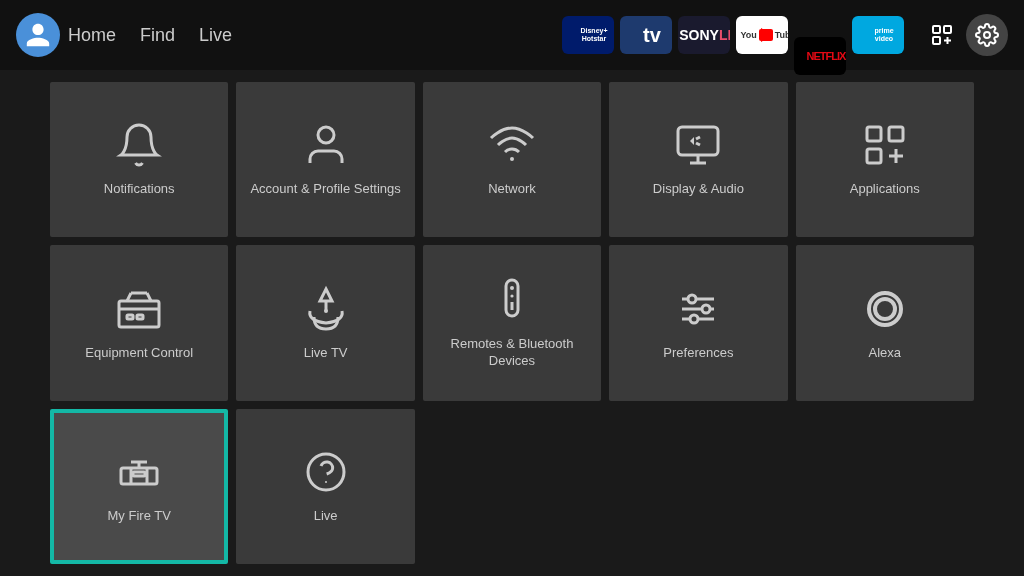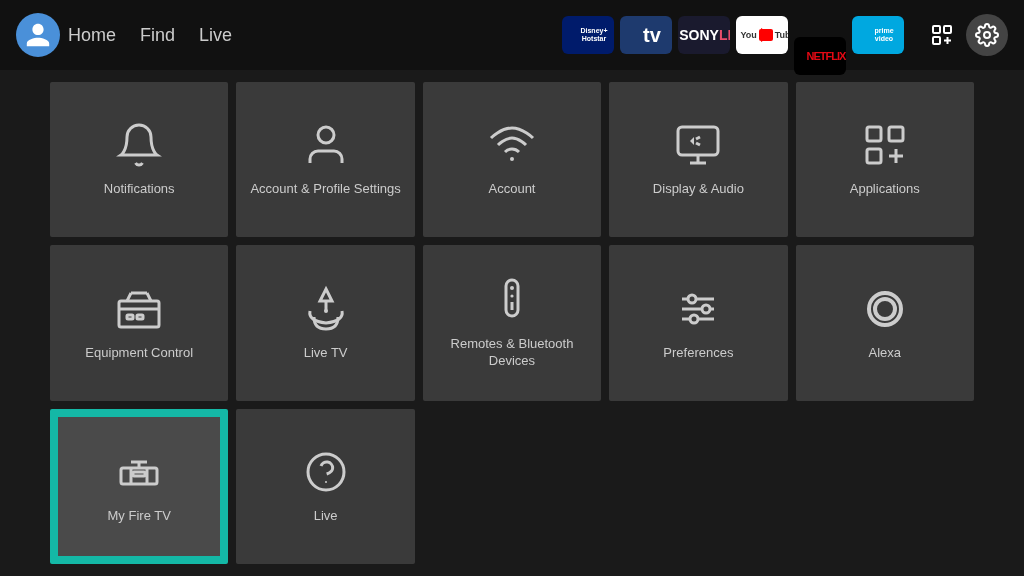--- a/index.html
+++ b/index.html
@@ -108,21 +108,21 @@
       align-items: center;
       justify-content: center;
       gap: 12px;
       cursor: pointer;
       padding: 8px;
       transition: background 0.15s;
     }
 
     .grid-item.selected {
       background: #4a4a4a;
-      border: 8px solid #14b8a6;
+      border: 4px solid #14b8a6;
     }
 
     .grid-item svg {
       width: 48px;
       height: 48px;
       stroke: #ccc;
       fill: none;
       stroke-width: 1.5;
     }
 
@@ -210,21 +210,21 @@
 Settings</span>
   </div>
 
   <div class="grid-item">
     <svg viewBox="0 0 24 24">
       <path d="M1.5 8.5s5-5 10.5-5 10.5 5 10.5 5"></path>
       <path d="M5 12s3.5-3.5 7-3.5 7 3.5 7 3.5"></path>
       <path d="M8.5 15.5S10 14 12 14s3.5 1.5 3.5 1.5"></path>
       <circle cx="12" cy="19" r="1" fill="#ccc" stroke="none"></circle>
     </svg>
-    <span class="grid-item-label">Account</span>
+    <span class="grid-item-label">Network</span>
   </div>
 
   <div class="grid-item">
     <svg viewBox="0 0 24 24">
         <rect x="2" y="3" width="20" height="14" rx="2" ry="2"></rect>
         <line x1="8" y1="21" x2="16" y2="21"></line>
         <line x1="12" y1="17" x2="12" y2="21"></line>
       <path d="M8 10 L10 8 L10 12 Z" stroke="none" fill="#ccc"></path>
       <line x1="11" y1="9" x2="13" y2="8"></line>
       <line x1="11" y1="11" x2="13" y2="12"></line>

